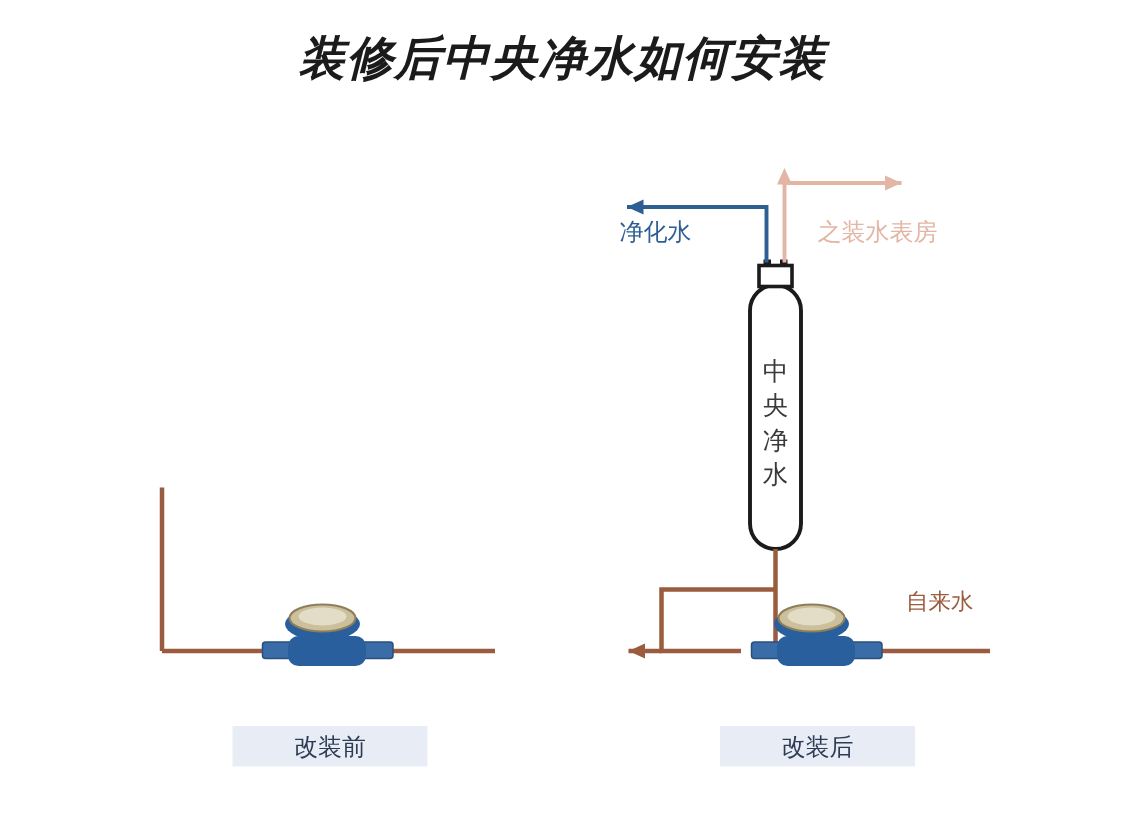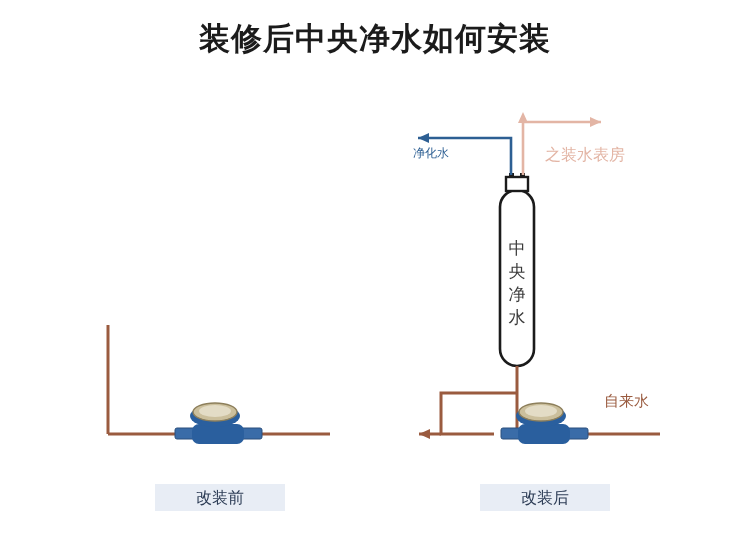--- a/index.html
+++ b/index.html
@@ -6,29 +6,29 @@
   body{
     width:750px;height:558px;
     background:#ffffff;
     font-family:"DejaVu Sans","Liberation Sans",sans-serif;
     overflow:hidden;
     position:relative;
   }
   .stage{position:absolute;left:0;top:0;width:750px;height:558px;}
   .title{
     position:absolute;left:0;top:18px;width:750px;text-align:center;
-    font-size:31px;font-weight:bold;color:#1b1b1b;letter-spacing:1px;
+    font-size:31px;font-weight:bold;color:#1b1b1b;letter-spacing:1px;font-style:italic;
   }
   .subtitle{
     position:absolute;left:0;top:64px;width:750px;text-align:center;
     font-size:25px;color:#e7c9bd;letter-spacing:4px;
   }
   svg.diagram{position:absolute;left:0;top:0;width:750px;height:558px;}
   .lbl{position:absolute;white-space:nowrap;}
-  .lbl-blue{color:#2d5f93;font-size:12px;text-align:right;}
+  .lbl-blue{color:#2d5f93;font-size:16px;text-align:right;}
   .lbl-pink{color:#e3b5a5;font-size:16px;}
   .lbl-brown{color:#9a5b3f;font-size:15px;}
   .vtext{
     position:absolute;width:30px;text-align:center;
     font-size:17px;color:#3a3a3a;line-height:23px;
   }
   .caption{
     position:absolute;width:130px;height:27px;line-height:27px;
     text-align:center;background:#e8edf5;color:#2c3c55;
     font-size:16px;

